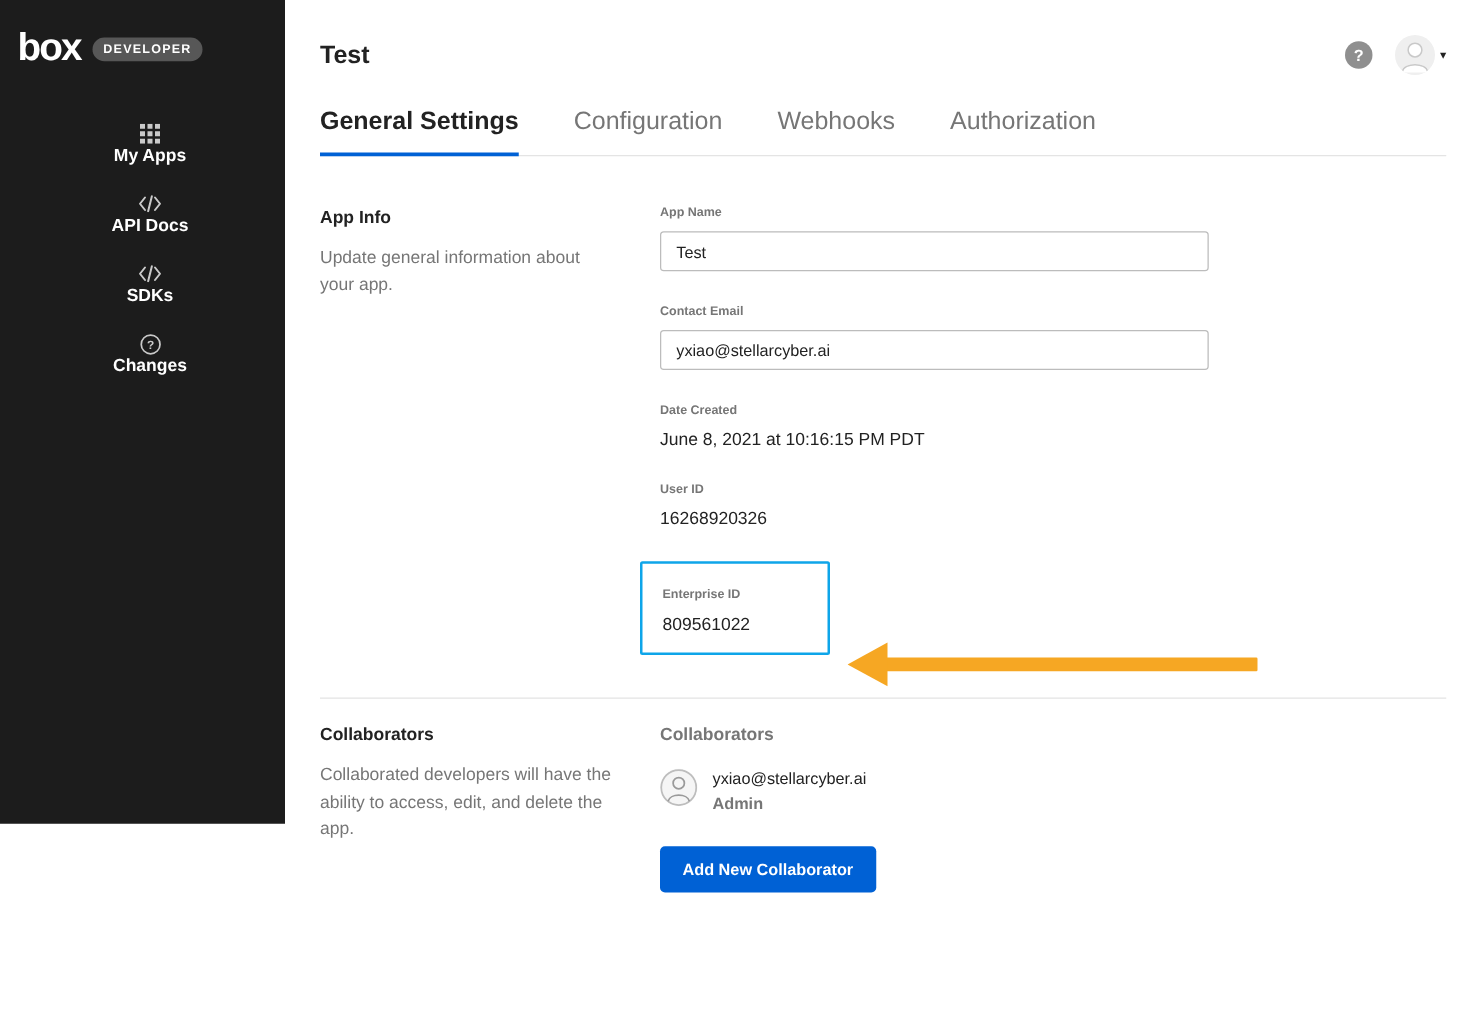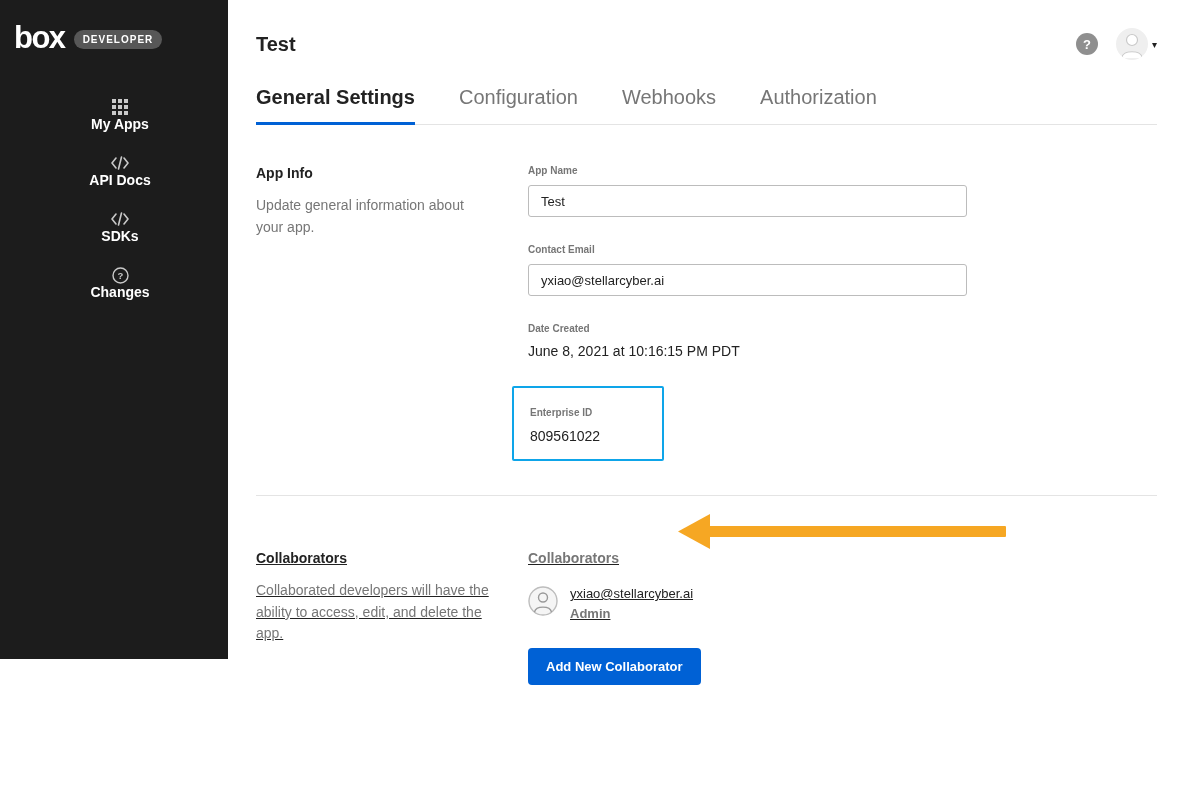--- a/index.html
+++ b/index.html
@@ -209,39 +209,43 @@
       <div class="field-group">
         <div class="field-label">Contact Email</div>
         <input class="field-input" type="text" value="yxiao@stellarcyber.ai" style="">
       </div>
 
       <div class="field-group">
         <div class="field-label">Date Created</div>
         <div class="field-value">June 8, 2021 at 10:16:15 PM PDT</div>
       </div>
 
+      <div class="field-group">
+        <div class="field-label">User ID</div>
+        <div class="field-value">16268920326</div>
+      </div>
 
       <div class="enterprise-wrap">
         <div class="field-label">Enterprise ID</div>
         <div class="field-value">809561022</div>
       </div>
 
     </div>
   </section>
 
   <div class="arrow-annotation">
     <svg width="330" height="46" viewBox="0 0 330 46">
       <rect x="26" y="17" width="302" height="11" rx="1" fill="#f6a723"></rect>
       <polygon points="0,22.5 32,5 32,40" fill="#f6a723"></polygon>
     </svg>
   </div>
 
   <hr class="divider">
 
-  <section class="section" style="margin-top:54px;text-decoration:underline;">
+  <section class="section" style="margin-top:20px;">
     <div class="section-left">
       <div class="section-heading">Collaborators</div>
       <div class="section-desc">Collaborated developers will have the ability to access, edit, and delete the app.</div>
     </div>
     <div class="section-right">
       <div class="collab-list-label">Collaborators</div>
 
       <div class="collab-item">
         <div class="collab-avatar">
           <svg width="30" height="30" viewBox="0 0 30 30">

